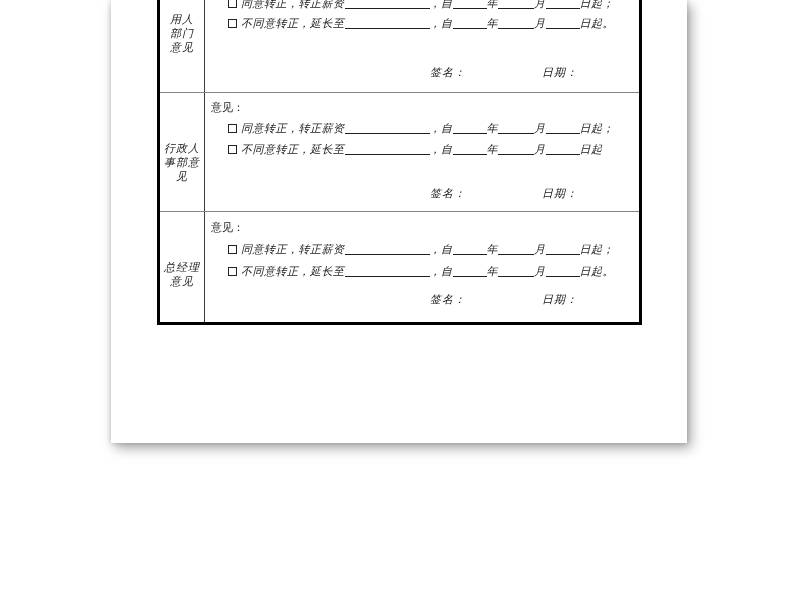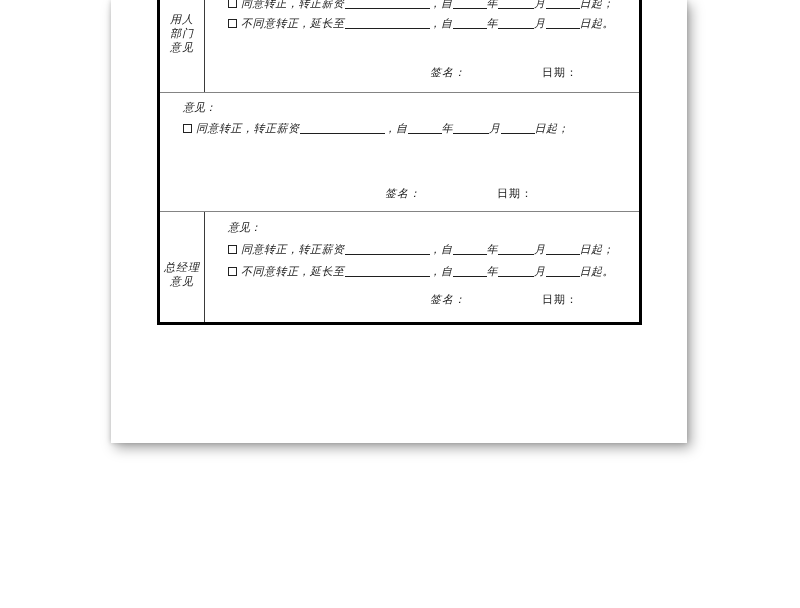--- a/index.html
+++ b/index.html
@@ -12,29 +12,29 @@
   .table { position:absolute; left:46px; top:-62px; width:485px; height:387px;
     border:3px solid #000000; background:#ffffff; }
   .row { display:flex; width:100%; }
   .row-1 { height:152px; border-bottom:1px solid #848484; }
   .row-2 { height:119px; border-bottom:1px solid #848484; }
   .row-3 { height:110px; }
   .hcell { width:45px; border-right:1px solid #3a3a3a; text-align:center;
     font-size:11px; line-height:14px; color:#1a1a1a; font-style:italic; letter-spacing:1px; }
   .ccell { flex:1; position:relative; font-size:11px; color:#1a1a1a; }
   .line { position:absolute; left:23px; height:14px; white-space:nowrap; line-height:13px; }
-  .opn { position:absolute; left:23px; height:14px; font-style:italic; line-height:13px; }
+  .opn { position:absolute; left:6px; height:14px; line-height:13px; }
   .t { font-style:italic; letter-spacing:0.5px; }
   .cb { display:inline-block; width:9px; height:9px; border:1px solid #222222;
     background:#ffffff; margin-right:4px; vertical-align:-1px; }
   .blank { display:inline-block; border-bottom:1px solid #1f1f1f; height:10px; vertical-align:-2px; }
   .lg { width:85px; } .s1 { width:34px; } .s2 { width:36px; }
   .signline { position:absolute; left:0; width:100%; height:14px; line-height:13px; }
   .sig { position:absolute; left:225px; font-style:italic; letter-spacing:1px;text-align:right; }
-  .dat { position:absolute; left:337px; letter-spacing:1px; }
+  .dat { position:absolute; left:337px; font-style:italic; letter-spacing:1px; }
 </style>
 </head>
 <body>
 
 <div class="canvas">
   <div class="page">
     <div class="table">
 
       <div class="row row-1">
         <div class="hcell" style="padding-top:71px">
@@ -46,23 +46,29 @@
           <div class="line" style="top:56px"><span class="cb"></span><span class="t">同意转正，转正薪资</span><span class="blank lg"></span><span class="t">，自</span><span class="blank s1"></span><span class="t">年</span><span class="blank s2"></span><span class="t">月</span><span class="blank s1"></span><span class="t">日起；</span></div>
           <div class="line" style="top:76px"><span class="cb"></span><span class="t">不同意转正，延长至</span><span class="blank lg"></span><span class="t">，自</span><span class="blank s1"></span><span class="t">年</span><span class="blank s2"></span><span class="t">月</span><span class="blank s1"></span><span class="t">日起。</span></div>
           <div class="signline" style="top:125px">
             <span class="sig">签名：</span>
             <span class="dat">日期：</span>
           </div>
         </div>
       </div>
 
       <div class="row row-2">
+        <div class="hcell" style="padding-top:48px">
+          <div>行政人</div>
+          <div>事部意</div>
+          <div>见</div>
+        </div>
         <div class="ccell">
           <div class="opn" style="top:8px">意见：</div>
           <div class="line" style="top:29px"><span class="cb"></span><span class="t">同意转正，转正薪资</span><span class="blank lg"></span><span class="t">，自</span><span class="blank s1"></span><span class="t">年</span><span class="blank s2"></span><span class="t">月</span><span class="blank s1"></span><span class="t">日起；</span></div>
+          <div class="line" style="top:50px"><span class="cb"></span><span class="t">不同意转正，延长至</span><span class="blank lg"></span><span class="t">，自</span><span class="blank s1"></span><span class="t">年</span><span class="blank s2"></span><span class="t">月</span><span class="blank s1"></span><span class="t">日起</span></div>
           <div class="signline" style="top:94px">
             <span class="sig">签名：</span>
             <span class="dat">日期：</span>
           </div>
         </div>
       </div>
 
       <div class="row row-3">
         <div class="hcell" style="padding-top:48px">
           <div>总经理</div>

